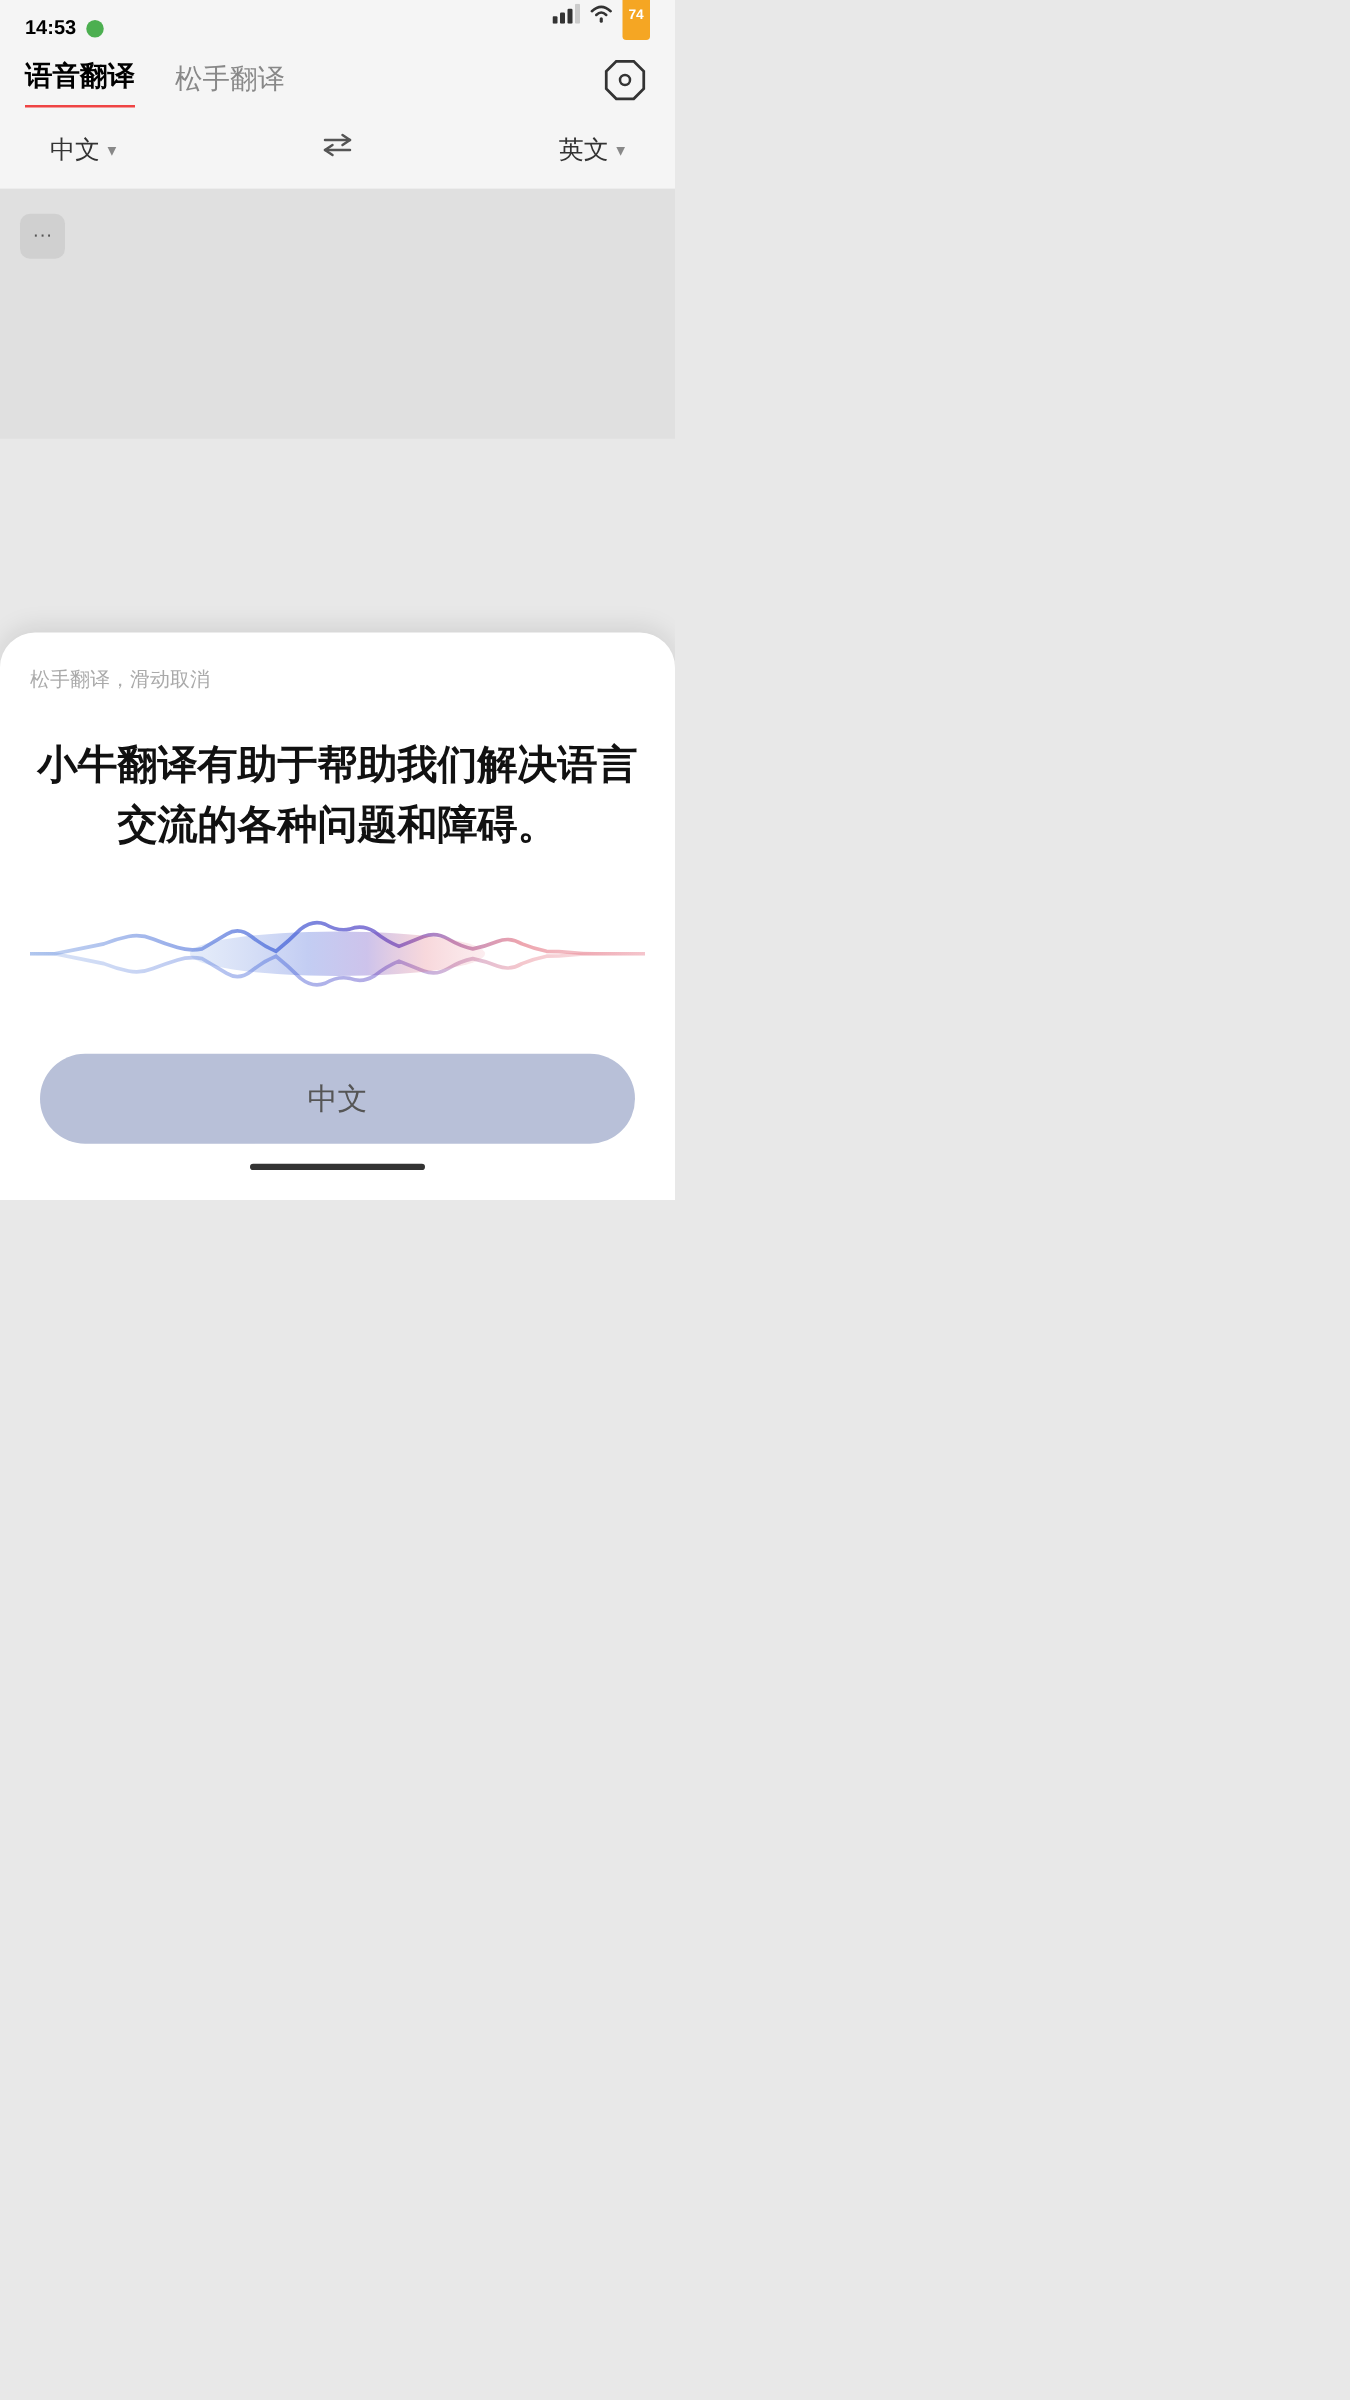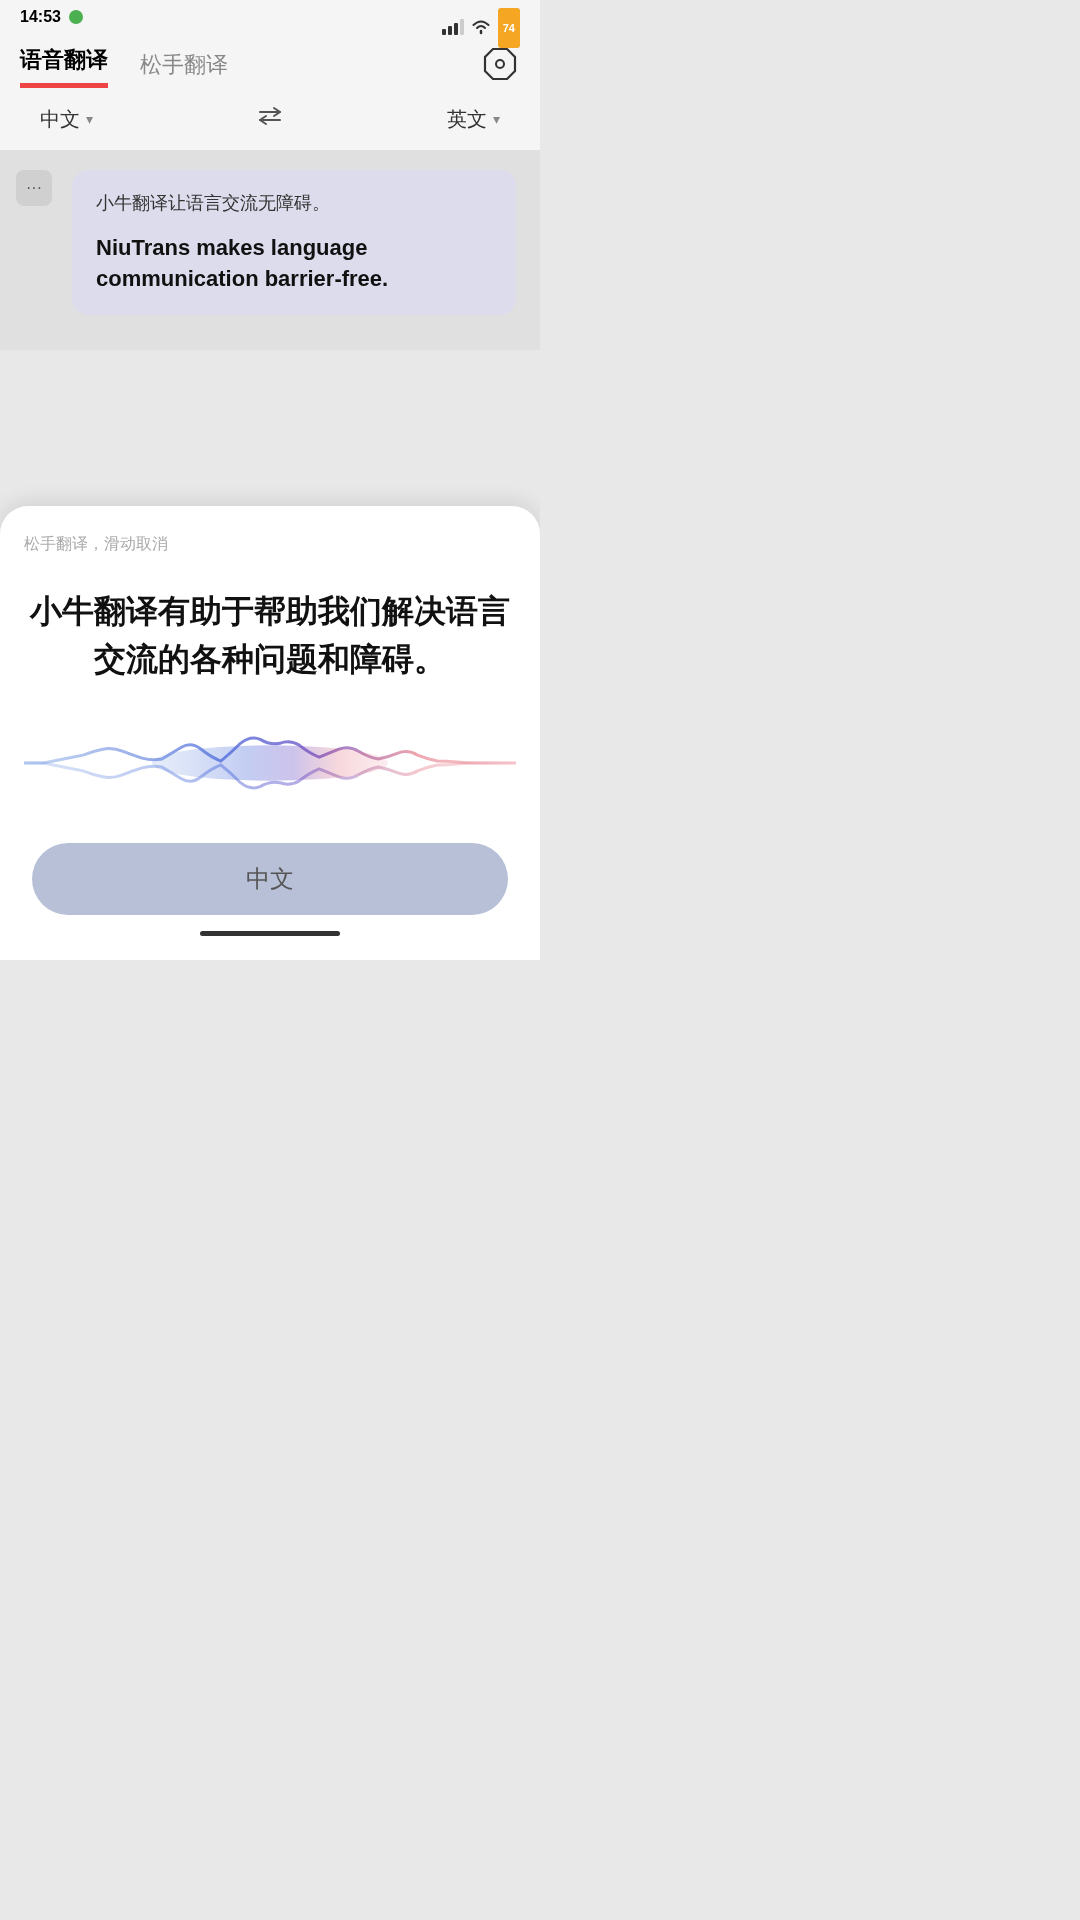--- a/index.html
+++ b/index.html
@@ -10,21 +10,21 @@
       background: #e8e8e8;
       font-family: -apple-system, "PingFang SC", "Helvetica Neue", sans-serif;
       overflow: hidden;
       position: relative;
     }
 
     
     .status-bar {
       display: flex;
       justify-content: space-between;
-      align-items: flex-start;
+      align-items: flex-end;
       padding: 8px 20px 4px;
       background: #f5f5f5;
       height: 36px;
     }
     .status-time {
       font-size: 16px;
       font-weight: 600;
       color: #000;
     }
     .status-icons {
@@ -63,21 +63,21 @@
     .nav-tab {
       font-size: 22px;
       color: #888;
       padding-bottom: 8px;
       cursor: pointer;
       font-weight: 400;
     }
     .nav-tab.active {
       color: #000;
       font-weight: 700;
-      border-bottom: 5px solid #ef4444;
+      border-bottom: 2px solid #ef4444;
     }
     .nav-icon {
       width: 40px;
       height: 40px;
       display: flex;
       align-items: center;
       justify-content: center;
       margin-bottom: 4px;
     }
     .octagon {
@@ -296,24 +296,20 @@
   <div class="lang-btn">
     <span>英文</span>
     <span class="lang-arrow">▾</span>
   </div>
 </div>
 
 <div class="chat-area">
   <div class="more-btn">
     <span>···</span>
   </div>
-  <div class="chat-bubble">
-    <div class="chat-original">小牛翻译让语言交流无障碍。</div>
-    <div class="chat-translated">NiuTrans makes language communication barrier-free.</div>
-  </div>
 </div>
 
 <div class="bottom-sheet">
   <div class="release-hint">松手翻译，滑动取消</div>
   <div class="recognized-text">小牛翻译有助于帮助我们解决语言交流的各种问题和障碍。</div>
 
   <div class="waveform-container">
     <svg class="waveform-svg" viewBox="0 0 500 80" preserveAspectRatio="xMidYMid meet">
       <defs>
         <linearGradient id="waveGrad" x1="0%" y1="0%" x2="100%" y2="0%">

